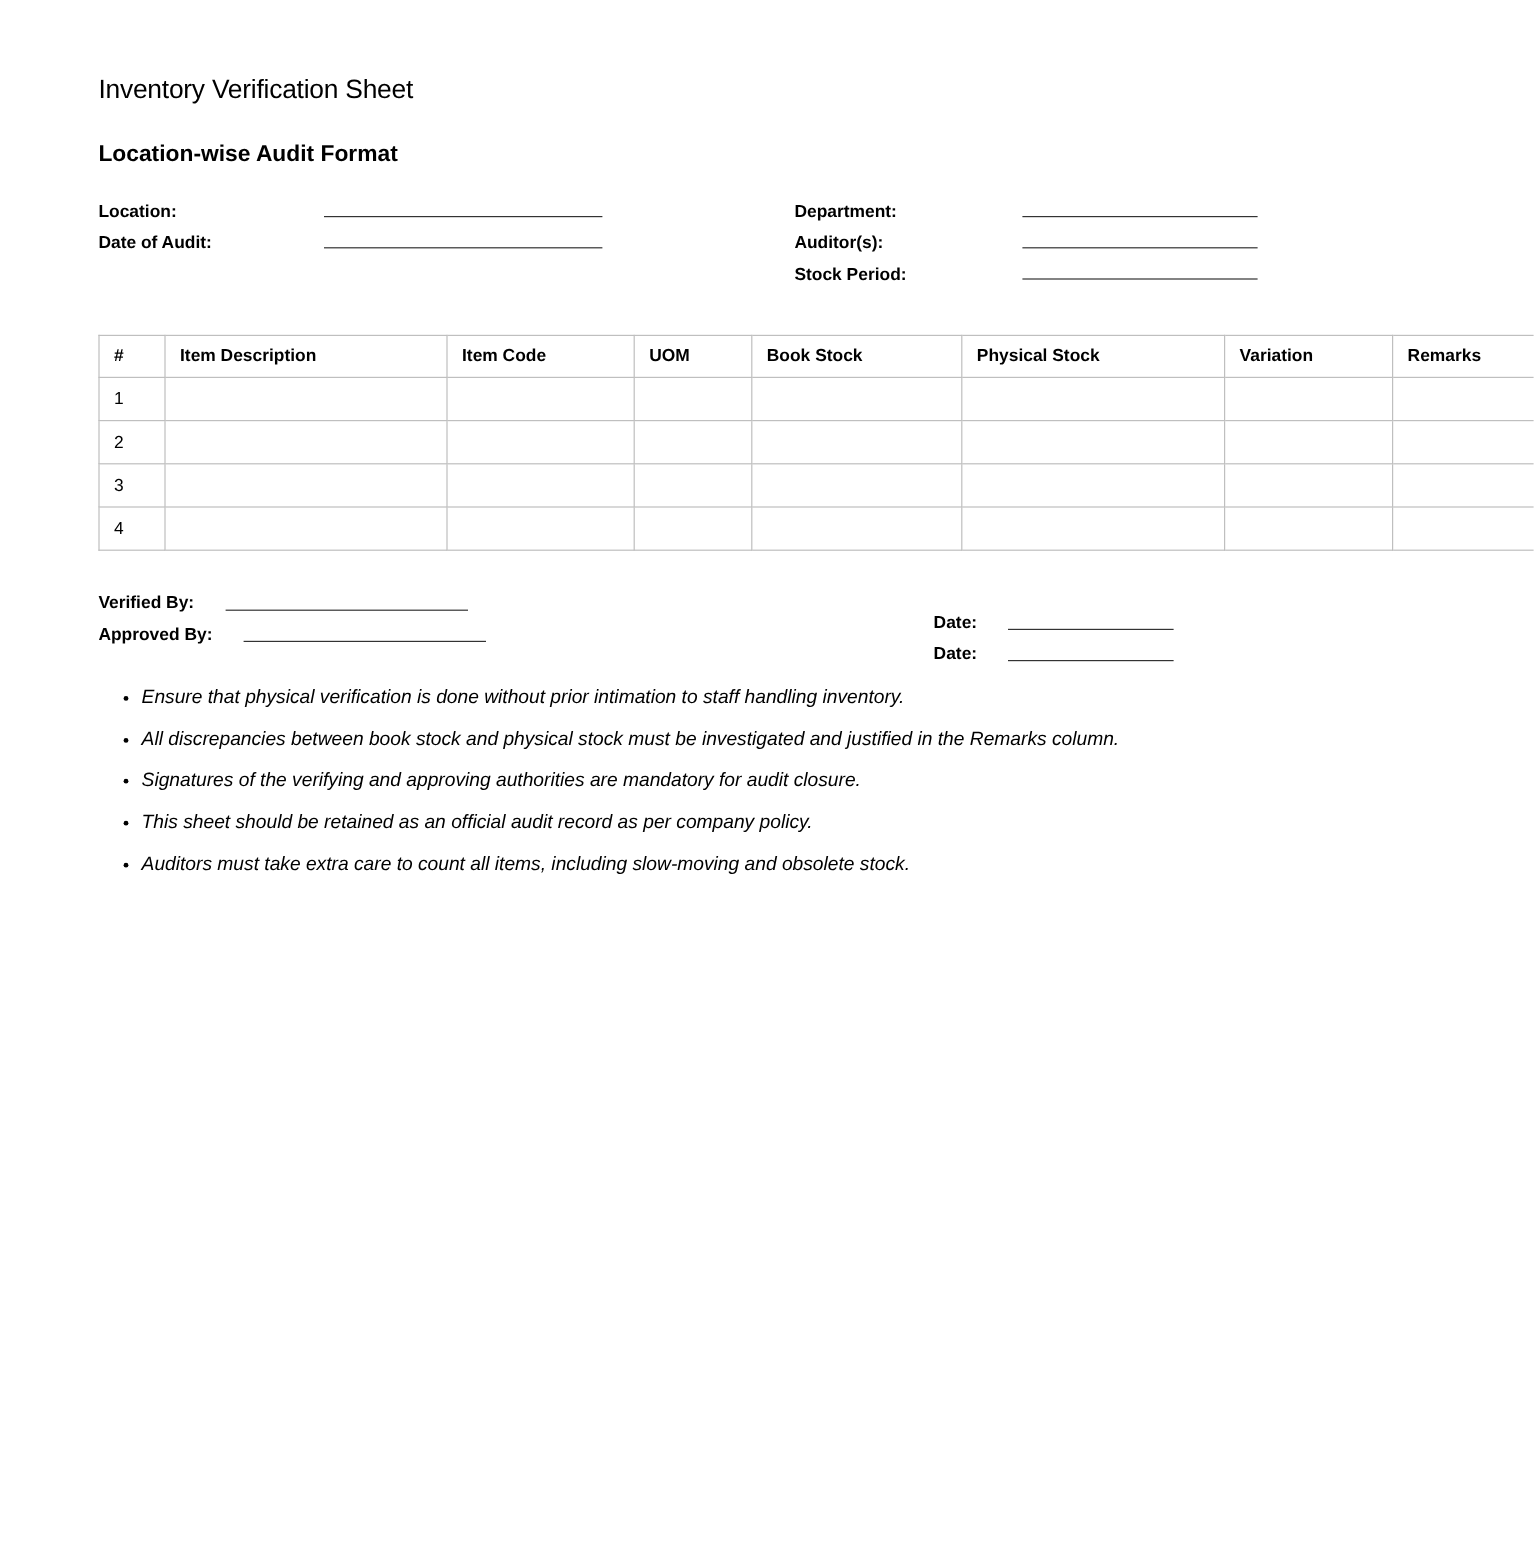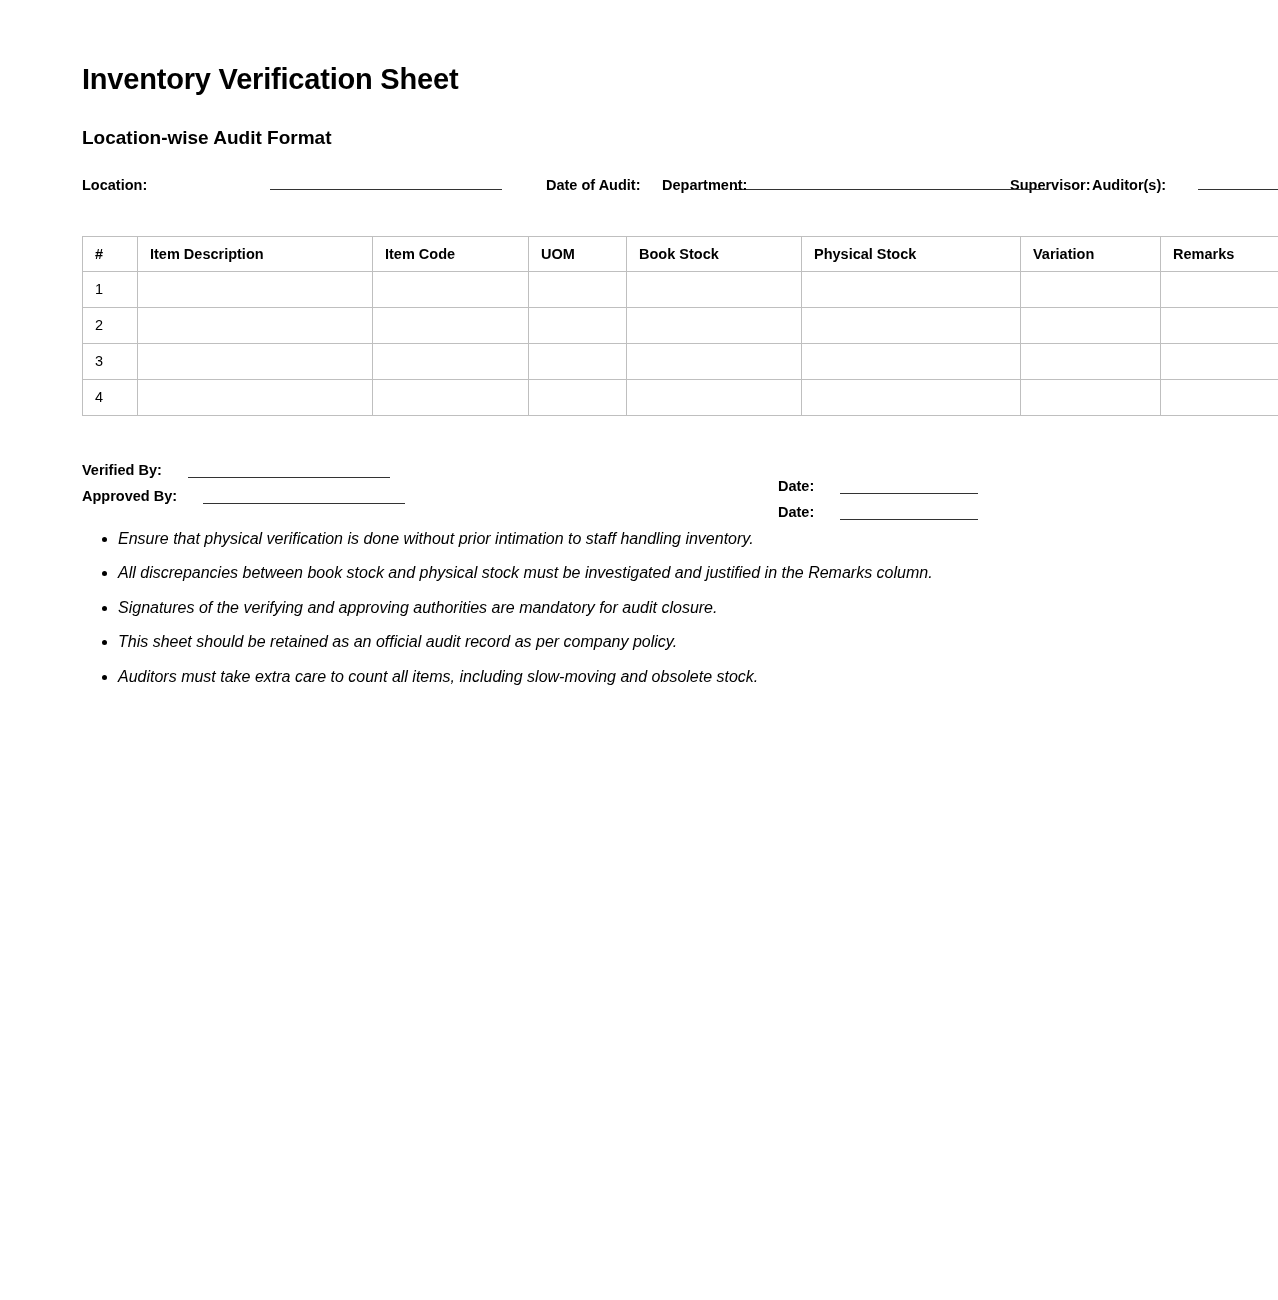--- a/index.html
+++ b/index.html
@@ -12,43 +12,42 @@
     min-height: 1300px;
     font-family: "Liberation Sans", sans-serif;
     color: #000000;
     -webkit-font-smoothing: antialiased;
   }
   .page {
     padding: 62px 80px 0 82px;
     box-sizing: border-box;
   }
   h1.doc-title {
-    font-size: 29px;
-    font-weight: bold;
+    font-size: 22px;
+    font-weight: normal;
     margin: 0 0 0 0;
     line-height: 1.2;
     letter-spacing: -0.2px;
   }
   h2.doc-subtitle {
     font-size: 19px;
     font-weight: bold;
     margin: 30px 0 0 0;
     line-height: 1.2;
   }
 
   
   .meta {
     margin-top: 26px;
     display: flex;
     flex-direction: row;
   }
   .meta-col {
     display: flex;
-    flex-direction: row;
-    gap: 44px;
+    flex-direction: column;
   }
   .meta-col.left { width: 580px; }
   .meta-row {
     display: flex;
     align-items: baseline;
     height: 26px;
   }
   .meta-label {
     font-size: 14.5px;
     font-weight: bold;
@@ -102,21 +101,21 @@
   .col-rem  { width: 128px; }
 
   
   .signatures {
     margin-top: 36px;
     position: relative;
     height: 60px;
   }
   .sig-row {
     display: flex;
-    align-items: flex-end;
+    align-items: flex-start;
     height: 26px;
     gap: 20px;
   }
   .sig-label {
     font-size: 14.5px;
     font-weight: bold;
     white-space: nowrap;
   }
   .sig-line {
     display: inline-block;
@@ -158,24 +157,20 @@
   <h2 class="doc-subtitle">Location-wise Audit Format</h2>
 
   <div class="meta">
     <div class="meta-col left">
       <div class="meta-row">
         <span class="meta-label">Location:</span>
         <span class="meta-line"></span>
       </div>
       <div class="meta-row">
         <span class="meta-label">Date of Audit:</span>
-        <span class="meta-line"></span>
-      </div>
-      <div class="meta-row">
-        <span class="meta-label">Supervisor:</span>
         <span class="meta-line"></span>
       </div>
     </div>
     <div class="meta-col right">
       <div class="meta-row">
         <span class="meta-label">Department:</span>
         <span class="meta-line"></span>
       </div>
       <div class="meta-row">
         <span class="meta-label">Auditor(s):</span>

